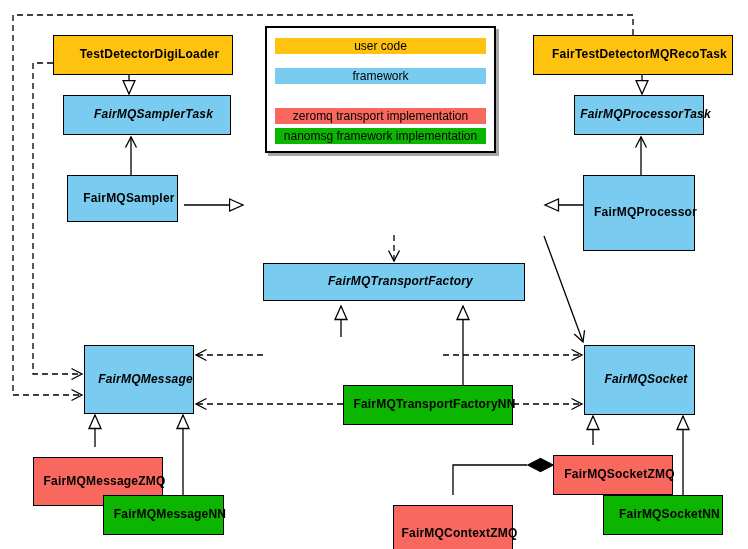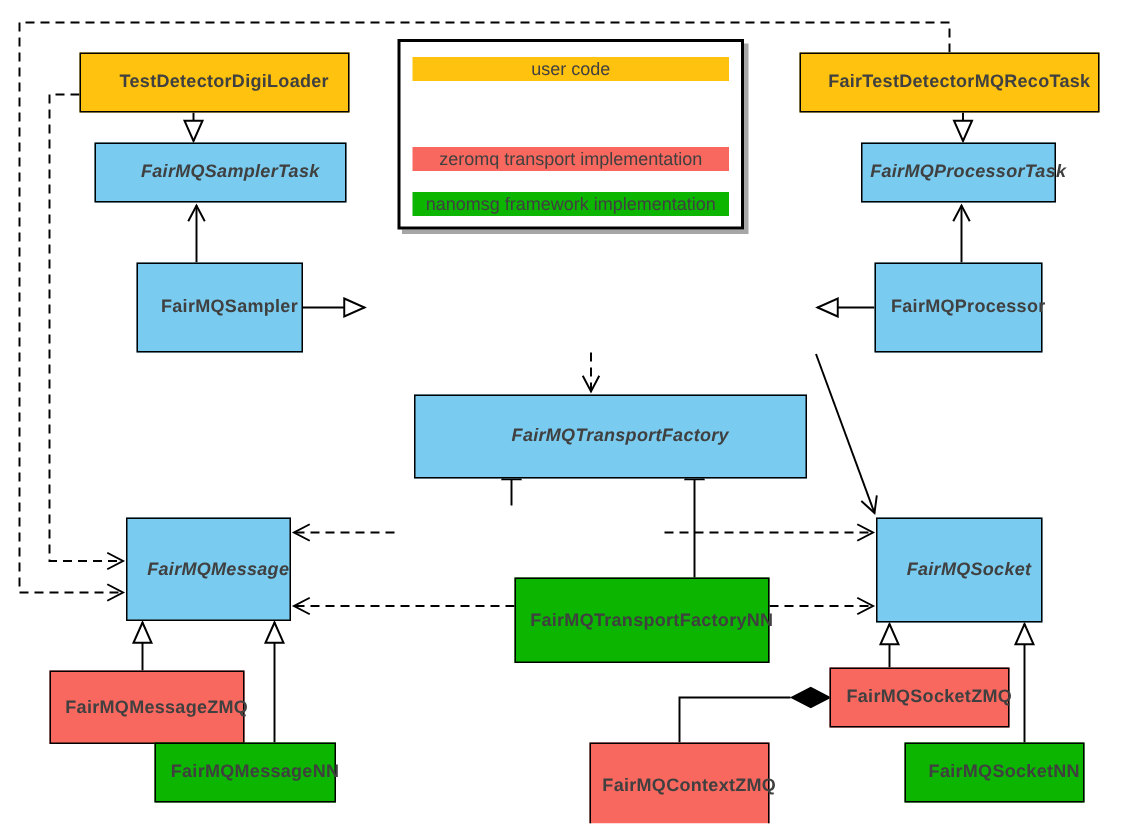--- a/index.html
+++ b/index.html
@@ -1,29 +1,29 @@
 <!DOCTYPE html>
 <html><head>
 <meta charset="utf-8">
 <style>
   html,body{margin:0;padding:0;background:#fff;}
   #canvas{
     position:relative;width:748px;height:549px;background:#fff;overflow:hidden;
-    font-family:"Liberation Sans","DejaVu Sans",sans-serif;color:#404040;
+    font-family:"Liberation Sans","DejaVu Sans",sans-serif;color:#000000;
   }
   #wires{position:absolute;left:0;top:0;width:748px;height:549px;}
   .node{
     position:absolute;box-sizing:border-box;border:1.5px solid #000;
     display:flex;align-items:center;justify-content:center;text-align:center;
     font-weight:bold;font-size:12px;letter-spacing:.2px;line-height:1.1;padding-left:13px;
   }
   .abstract{font-style:italic;}
   .c-user{background:#FFC20E;}
   .c-fw{background:#79CCF0;}
-  .c-zmq{background:#F9685E;}
+  .c-zmq{background:#F9685E;margin-top:10px;}
   .c-nn{background:#0CB500;}
   #legend{
     position:absolute;left:265px;top:26px;width:231px;height:127px;
     background:#fff;border:2px solid #000;box-sizing:border-box;
     box-shadow:3px 3px 0 rgba(0,0,0,.35);
   }
   .legend-row{
     position:absolute;left:8px;width:211px;height:16px;
     display:flex;align-items:center;justify-content:center;
     font-size:12px;font-weight:normal;
@@ -70,41 +70,42 @@
         <path d="M633,35 V15 H13 V395 H82" marker-end="url(#open)"></path>
       </g>
 
       <path d="M453,495 V465 H527"></path>
       <polygon points="553,465 540.5,458.5 528,465 540.5,471.5" fill="#000" stroke="#000"></polygon>
     </g>
   </svg>
 
   <div id="legend">
     <div class="legend-row c-user" style="top:10px">user code</div>
+    <div class="legend-row c-fw" style="top:40px">framework</div>
     <div class="legend-row c-zmq" style="top:70px">zeromq transport implementation</div>
     <div class="legend-row c-nn" style="top:100px">nanomsg framework implementation</div>
   </div>
 
   <div class="node c-user" style="left:53px;top:35px;width:180px;height:40px">TestDetectorDigiLoader</div>
 
   <div class="node c-user" style="left:533px;top:35px;width:200px;height:40px">FairTestDetectorMQRecoTask</div>
 
   <div class="node c-fw abstract" style="left:63px;top:95px;width:168px;height:40px">FairMQSamplerTask</div>
 
   <div class="node c-fw abstract" style="left:574px;top:95px;width:130px;height:40px">FairMQProcessorTask</div>
 
-  <div class="node c-fw" style="left:91px;top:175px;width:111px;height:60px">FairMQSampler</div>
+  <div class="node c-fw" style="left:67px;top:175px;width:111px;height:47px">FairMQSampler</div>
 
 
-  <div class="node c-fw" style="left:583px;top:175px;width:112px;height:60px">FairMQProcessor</div>
+  <div class="node c-fw" style="left:583px;top:175px;width:112px;height:76px">FairMQProcessor</div>
 
-  <div class="node c-fw abstract" style="left:276px;top:263px;width:262px;height:56px">FairMQTransportFactory</div>
+  <div class="node c-fw abstract" style="left:263px;top:263px;width:262px;height:38px">FairMQTransportFactory</div>
 
 
-  <div class="node c-nn" style="left:343px;top:385px;width:170px;height:57px">FairMQTransportFactoryNN</div>
+  <div class="node c-nn" style="left:343px;top:385px;width:170px;height:40px">FairMQTransportFactoryNN</div>
 
   <div class="node c-fw abstract" style="left:84px;top:345px;width:110px;height:69px">FairMQMessage</div>
 
   <div class="node c-fw abstract" style="left:584px;top:345px;width:111px;height:70px">FairMQSocket</div>
 
   <div class="node c-zmq" style="left:33px;top:447px;width:130px;height:49px">FairMQMessageZMQ</div>
 
   <div class="node c-nn" style="left:103px;top:495px;width:121px;height:40px">FairMQMessageNN</div>
 
   <div class="node c-zmq" style="left:553px;top:445px;width:120px;height:40px">FairMQSocketZMQ</div>

